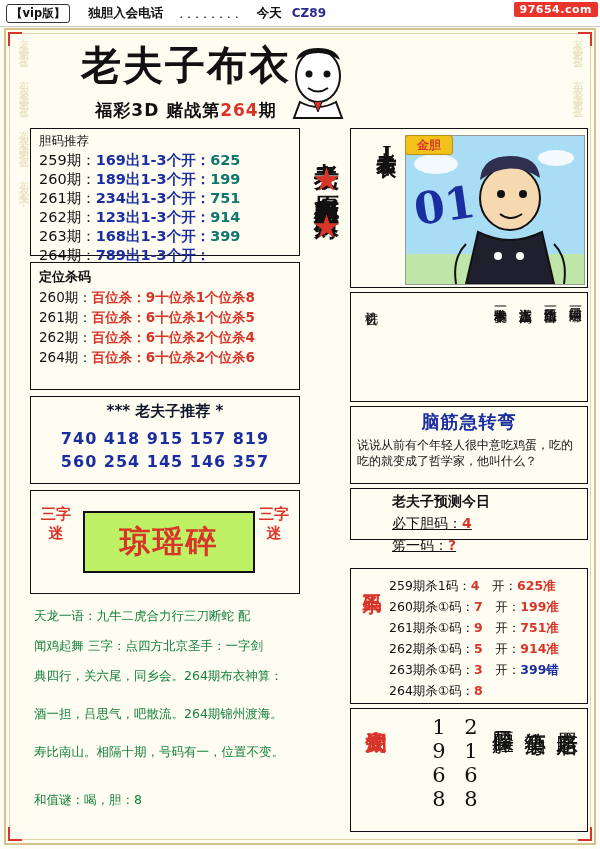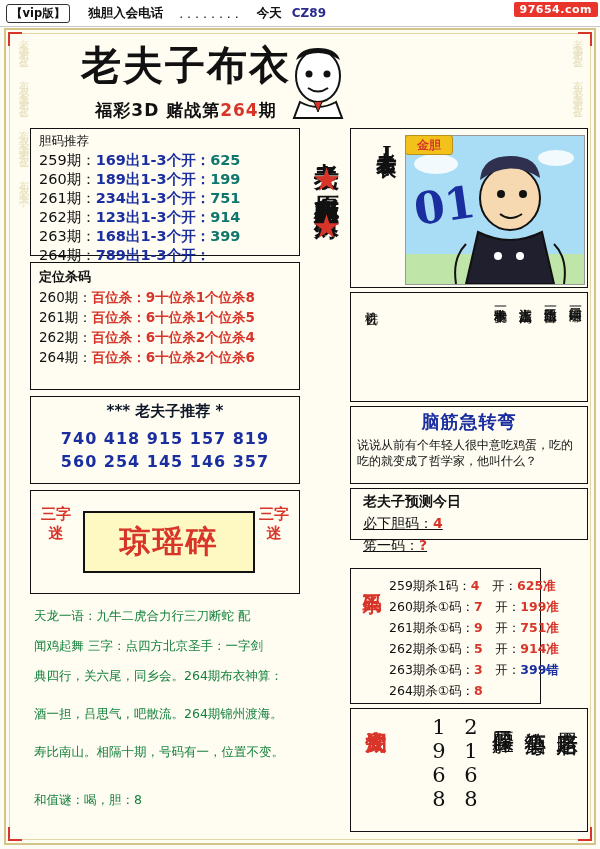--- a/index.html
+++ b/index.html
@@ -87,21 +87,21 @@
   .riddle-left,.riddle-right{
     position:absolute;top:14px;width:34px;font-size:15px;font-weight:bold;color:#d8352a;
     line-height:19px;text-align:center;
   }
   .riddle-left{left:8px;}
   .riddle-right{right:8px;}
   .riddle-main{
     position:absolute;left:52px;top:20px;width:168px;height:58px;
     border:2px solid #111;display:flex;align-items:center;justify-content:center;
     font-family:Liberation Serif, serif;
-    font-size:31px;font-weight:bold;color:#d8352a;background:#fef9c3;letter-spacing:2px;
+    font-size:31px;font-weight:bold;color:#d8352a;background:#bef264;letter-spacing:2px;
   }
   
   .btxt{position:absolute;left:28px;font-size:12.5px;color:#15803d;white-space:nowrap;}
   
   .slogan{
     position:absolute;left:300px;top:112px;width:40px;height:690px;
     writing-mode:vertical-rl;text-orientation:upright;
     font-family:"DejaVu Serif","Liberation Serif",serif;
     font-size:25px;font-weight:bold;color:#111;letter-spacing:2px;
     line-height:40px;text-align:left;
@@ -142,26 +142,26 @@
     font-size:13px;color:#111;line-height:16px;height:96px;
   }
   
   .box-brain{left:344px;top:376px;width:238px;height:78px;}
   .brain-title{
     text-align:center;font-size:18px;font-weight:bold;color:#1b2ea0;margin-top:3px;
     font-family:Liberation Serif, serif;letter-spacing:1px;
   }
   .brain-body{font-size:12px;color:#111;line-height:16px;margin:3px 6px 0 6px;}
   
-  .box-fore{left:344px;top:458px;width:238px;height:52px;}
+  .box-fore{left:344px;top:458px;width:238px;height:52px;padding-left:29px;}
   .fore-title{font-size:14px;font-weight:bold;color:#111;margin:4px 0 0 12px;}
   .fore-line{font-size:14px;color:#111;margin:4px 0 0 12px;text-decoration:underline;}
   .fore-line .v{color:#d8352a;font-weight:bold;}
   
-  .box-kill{left:344px;top:538px;width:191px;height:136px;}
+  .box-kill{left:344px;top:538px;width:238px;height:136px;}
   .kill-left{
     position:absolute;left:4px;top:10px;width:30px;
     writing-mode:vertical-rl;text-orientation:upright;
     font-size:19px;font-weight:bold;color:#d8352a;line-height:24px;
     font-family:"DejaVu Serif","Liberation Serif",serif;
   }
   .kill-rows{position:absolute;left:38px;top:6px;right:4px;}
   .krow{font-size:12.5px;color:#111;line-height:21px;white-space:nowrap;}
   .krow .ok{color:#d8352a;font-weight:bold;}
   .krow .err{color:#1b2ea0;font-weight:bold;}

